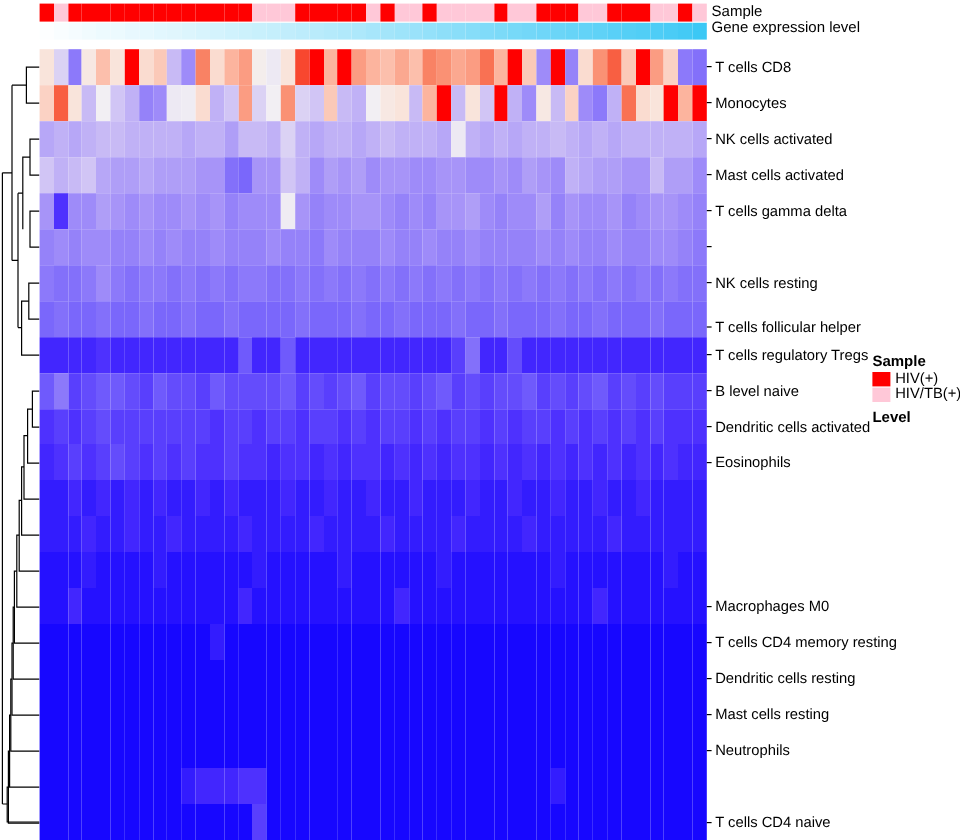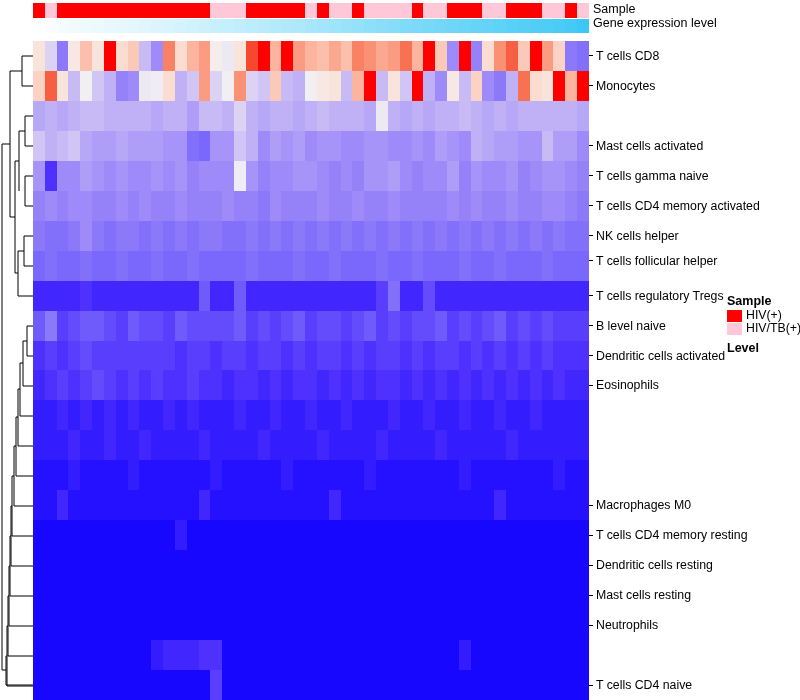--- a/index.html
+++ b/index.html
@@ -1279,37 +1279,40 @@
 
   <div id="row-labels">
       <div class="row-label-wrap" style="top: 0px;">
         <span class="row-tick"></span>
         <span class="row-label">T cells CD8</span>
       </div>
       <div class="row-label-wrap" style="top: 29.9545px;">
         <span class="row-tick"></span>
         <span class="row-label">Monocytes</span>
       </div>
+      <div class="row-label-wrap" style="top: 59.9091px;">
+        <span class="row-tick"></span>
+        <span class="row-label">NK cells activated</span>
+      </div>
       <div class="row-label-wrap" style="top: 89.8636px;">
         <span class="row-tick"></span>
         <span class="row-label">Mast cells activated</span>
       </div>
       <div class="row-label-wrap" style="top: 119.818px;">
         <span class="row-tick"></span>
-        <span class="row-label">T cells gamma naive</span>
+        <span class="row-label">T cells gamma delta</span>
       </div>
       <div class="row-label-wrap" style="top: 149.773px;">
         <span class="row-tick"></span>
-        <span class="row-label">T cells CD4 memory activated</span>
       </div>
       <div class="row-label-wrap" style="top: 179.727px;">
         <span class="row-tick"></span>
-        <span class="row-label">NK cells helper</span>
-      </div>
-      <div class="row-label-wrap" style="top: 205px;">
+        <span class="row-label">NK cells resting</span>
+      </div>
+      <div class="row-label-wrap" style="top: 217px;">
         <span class="row-tick"></span>
         <span class="row-label">T cells follicular helper</span>
       </div>
       <div class="row-label-wrap" style="top: 239.636px;">
         <span class="row-tick"></span>
         <span class="row-label">T cells regulatory  Tregs</span>
       </div>
       <div class="row-label-wrap" style="top: 269.591px;">
         <span class="row-tick"></span>
         <span class="row-label">B level naive</span>

